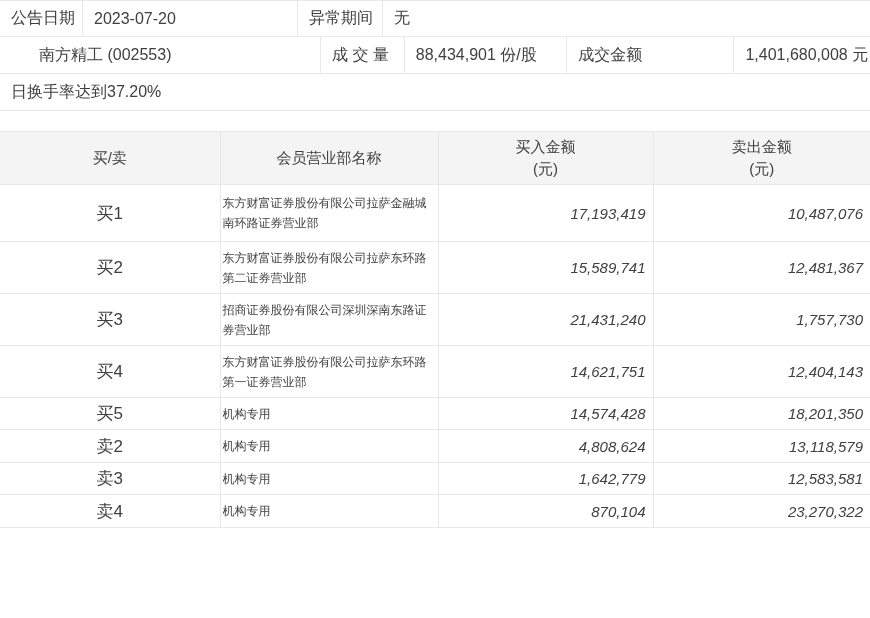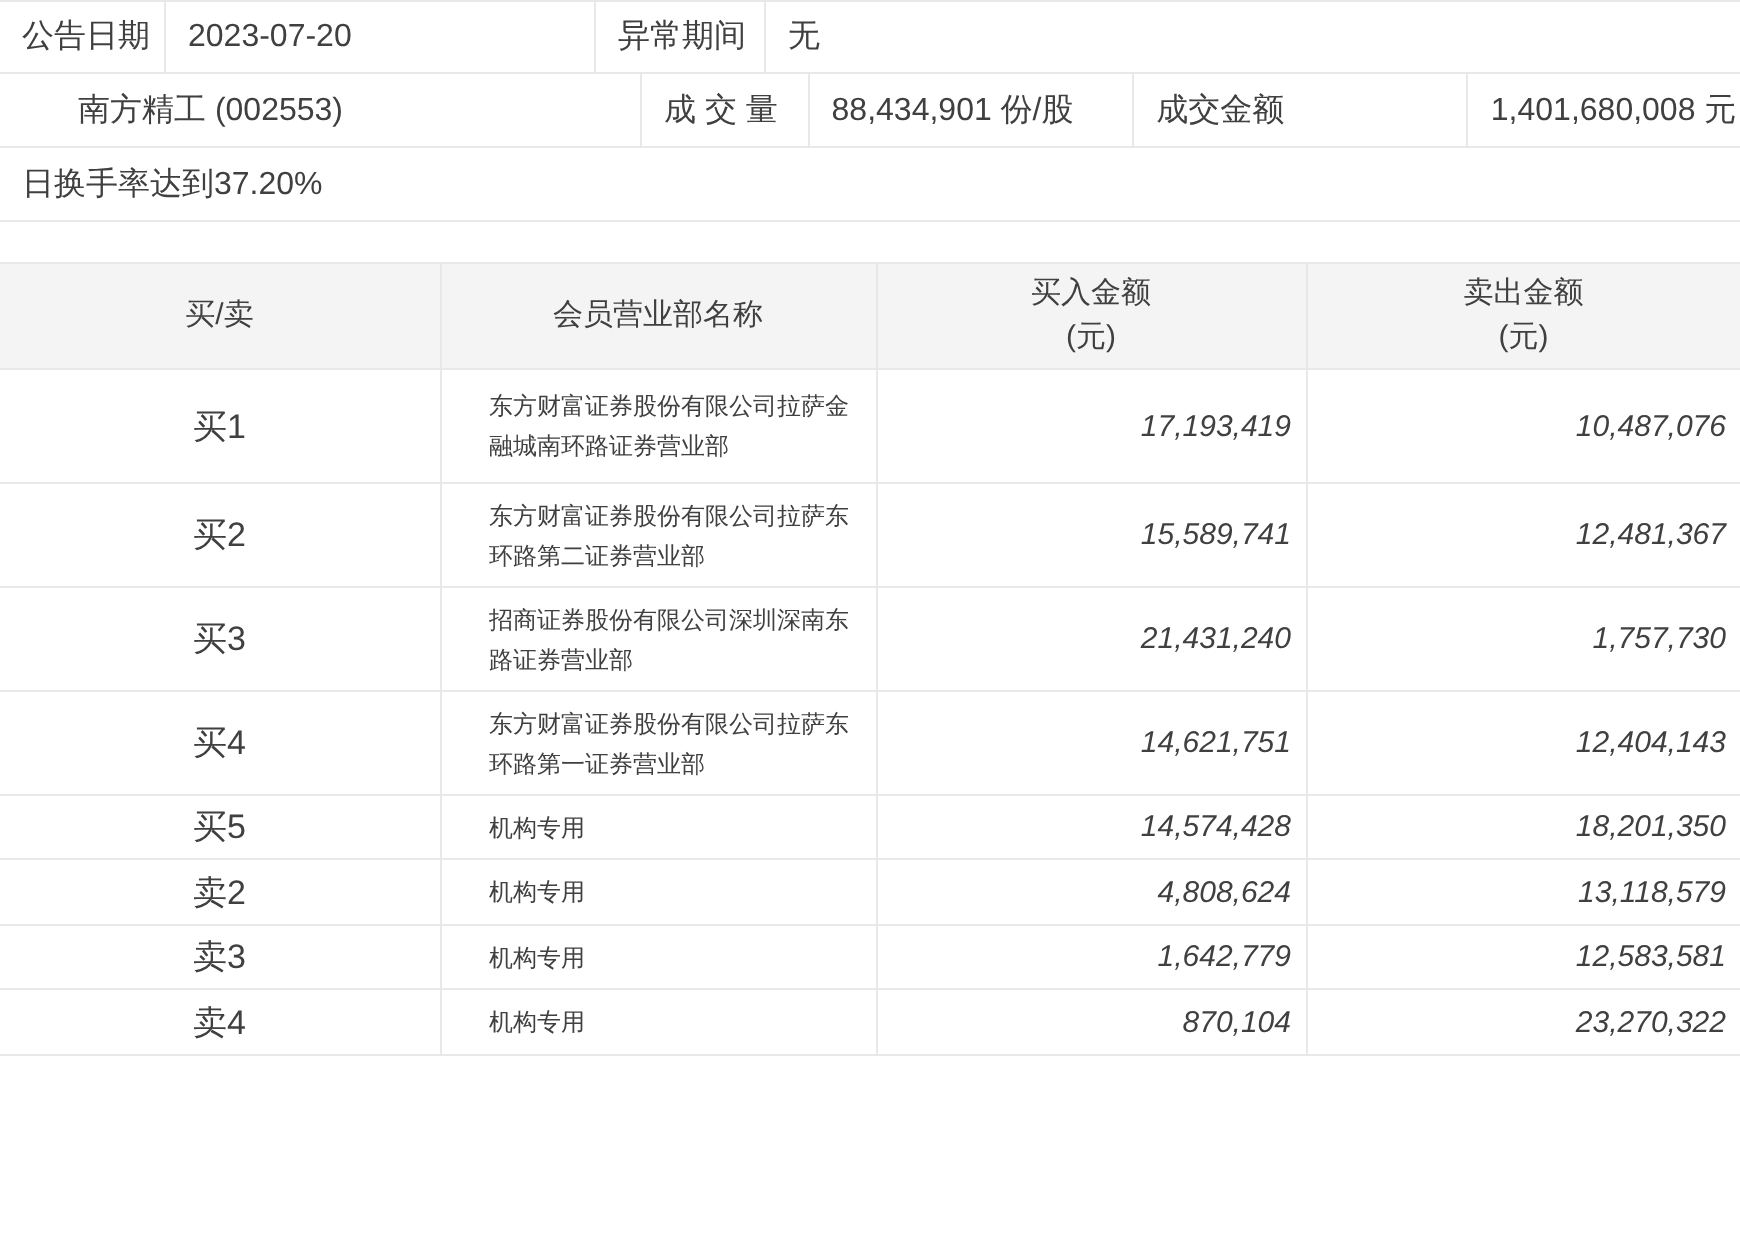--- a/index.html
+++ b/index.html
@@ -66,21 +66,21 @@
   }
   .col-side   { width: 220px; }
   .col-branch { width: 218px; }
   .col-buy    { width: 215px; }
   .col-sell   { width: 217px; }
 
   .c-side   { text-align: center; font-size: 17px; }
   .c-branch {
     font-size: 12px;
     line-height: 20px;
-    padding: 4px 7px 4px 24px;
+    padding: 4px 7px 4px 2px;
     text-align: left;
     word-break: break-all;
   }
   .c-buy, .c-sell {
     text-align: right;
     font-size: 15px;
     padding-right: 7px;
     font-style: italic;
   }
   tr.row-first { height: 57px; }

